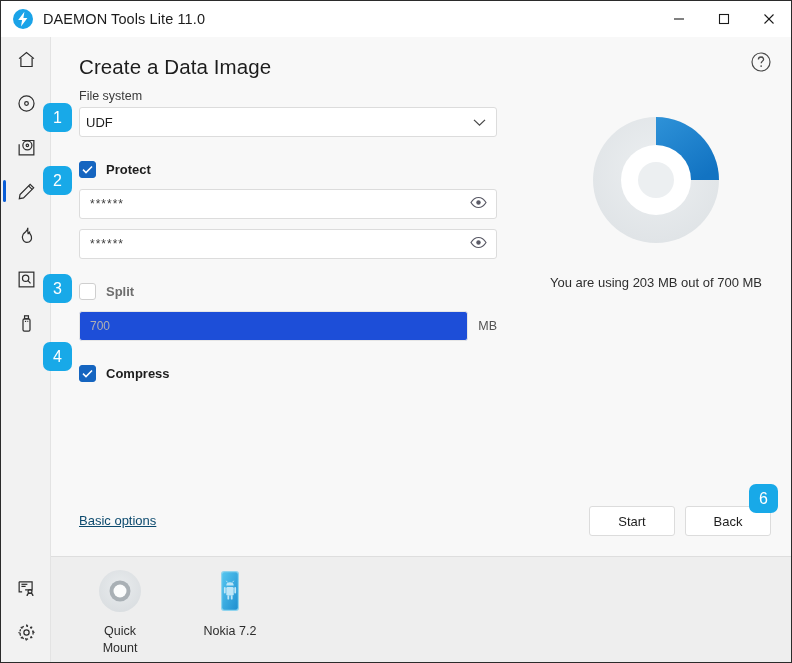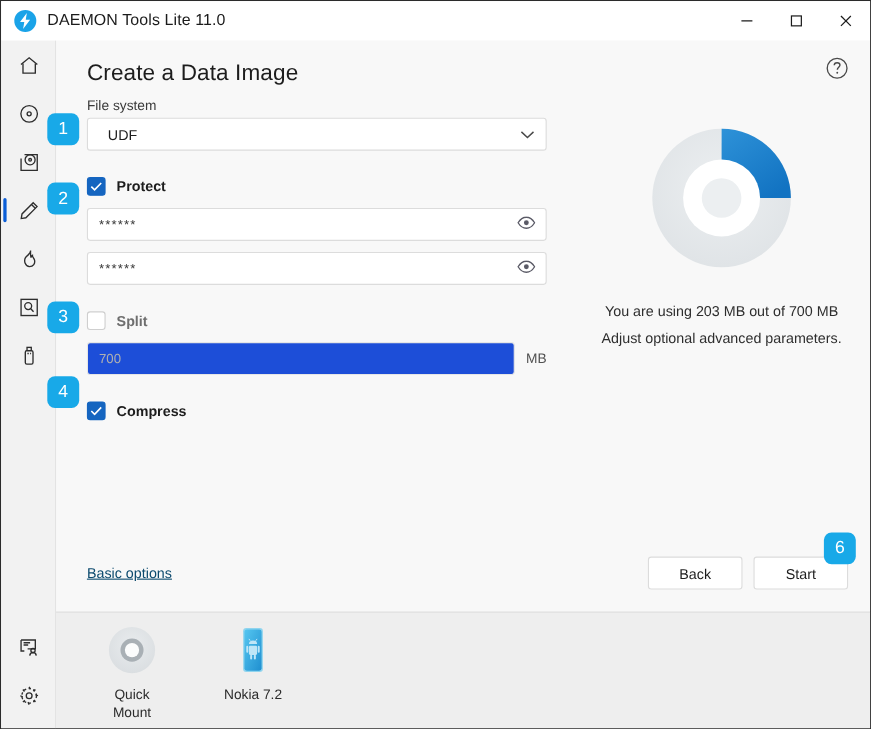--- a/index.html
+++ b/index.html
@@ -123,21 +123,21 @@
 
   .select-box {
     position: relative;
     height: 30px;
     background: #ffffff;
     border: 1px solid #dcdcdc;
     border-radius: 3px;
     box-sizing: border-box;
     display: flex;
     align-items: center;
-    padding-left: 18px;
+    padding-left: 6px;
     font-size: 13px;
     color: #1d1d1d;
   }
   .select-box .chev {
     position: absolute;
     right: 10px; top: 50%;
     transform: translateY(-50%);
   }
 
   .check-row {
@@ -521,27 +521,26 @@
 
           <circle cx="75" cy="75" r="63" fill="url(#freeGrad)"></circle>
 
           <path d="M75 75 L75 12 A63 63 0 0 1 138 75 Z" fill="url(#usedGrad)"></path>
 
           <circle cx="75" cy="75" r="35" fill="#ffffff"></circle>
           <circle cx="75" cy="75" r="18" fill="#eceff1"></circle>
         </svg>
       </div>
       <div class="info-line">You are using 203 MB out of 700 MB</div>
-      <div class="info-line second">Adjust optional advanced parameters.</div>
     </div>
 
     <div class="basic-link">Basic options</div>
     <div class="btn-row">
+      <div class="btn">Start</div>
       <div class="btn">Back</div>
-      <div class="btn">Start</div>
     </div>
   </div>
 
   <div class="dock">
 
     <div class="dock-item">
       <div class="ico">
         <svg width="46" height="46" viewBox="0 0 46 46">
           <defs>
             <radialGradient id="qmGrad" cx="50%" cy="40%" r="65%">

